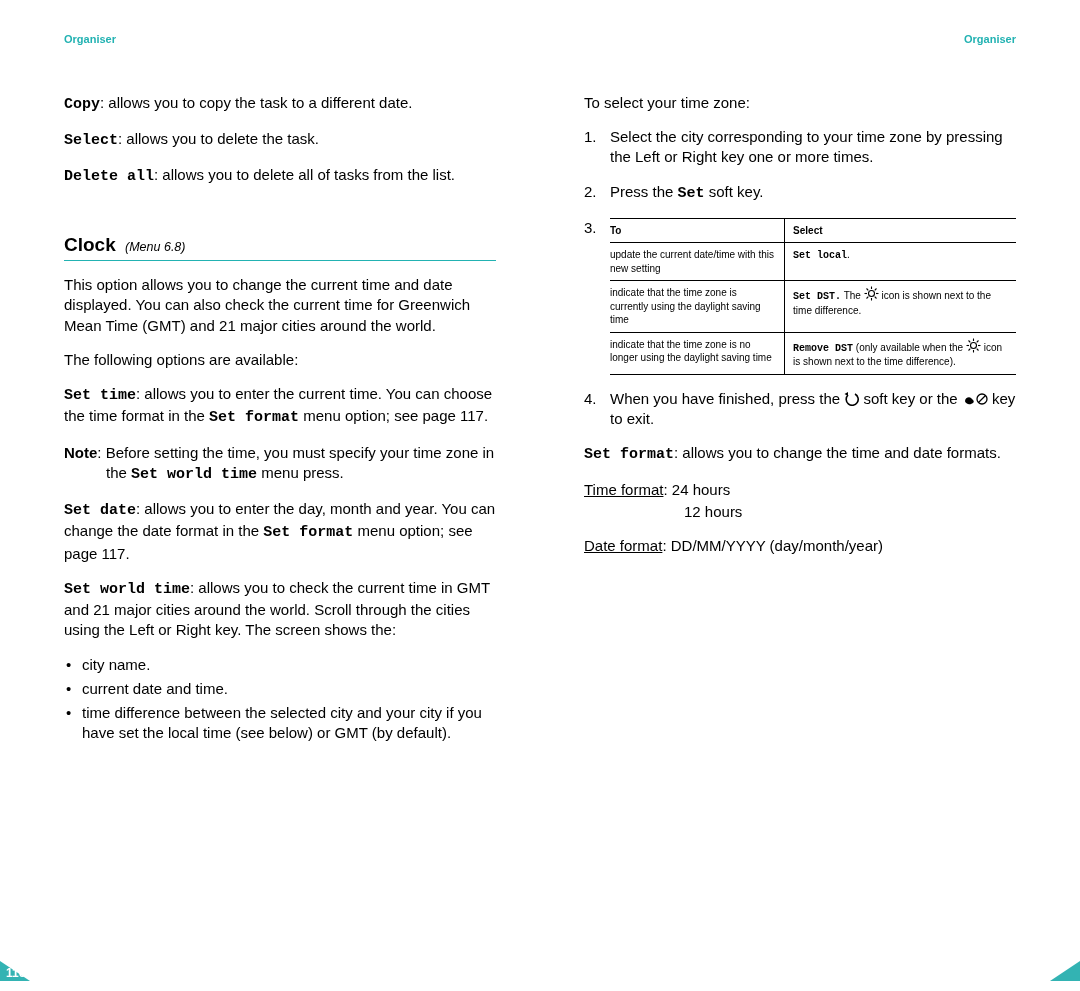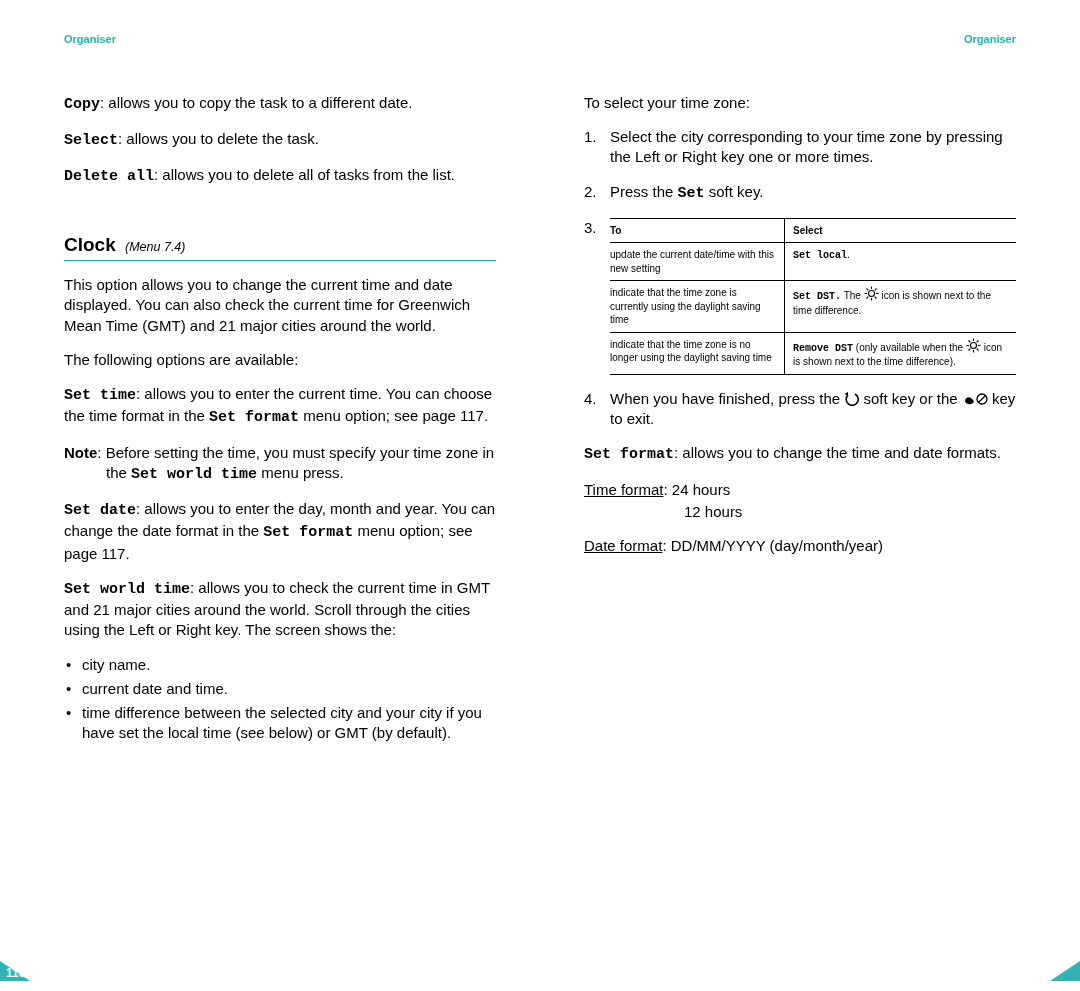--- a/index.html
+++ b/index.html
@@ -152,21 +152,21 @@
     </p>
     <p class="para">
       <span class="b">Select</span><span>: allows you to delete the task.</span>
     </p>
     <p class="para">
       <span class="b">Delete all</span><span>: allows you to delete all of tasks from the list.</span>
     </p>
 
     <div class="sec-title">
       <span>Clock</span>
-      <span class="menu">(Menu 7.4)</span>
+      <span class="menu">(Menu 6.8)</span>
     </div>
 
     <p class="para">This option allows you to change the current time and date displayed. You can also check the current time for Greenwich Mean Time (GMT) and 21 major cities around the world.</p>
     <p class="para">The following options are available:</p>
 
     <p class="para">
       <span class="b">Set time</span><span>: allows you to enter the current time. You can choose the time format in the </span><span class="b">Set format</span><span> menu option; see page 117.</span>
     </p>
 
     <p class="para note">

